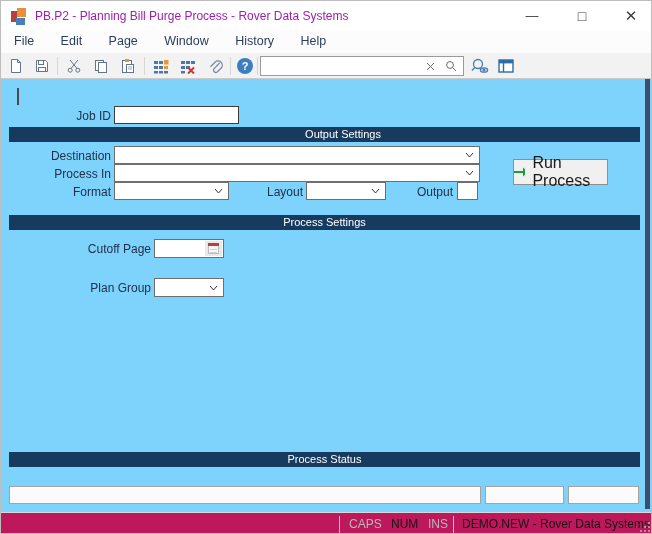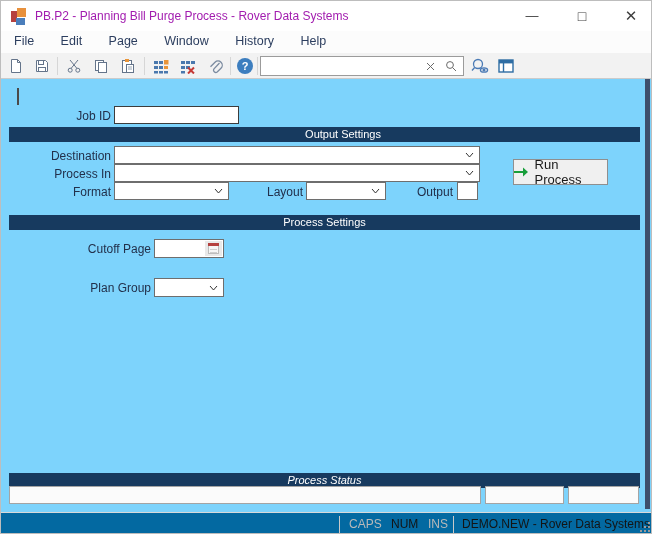--- a/index.html
+++ b/index.html
@@ -50,34 +50,34 @@
   .lbl { position:absolute; font-size:12px; color:#22304b; text-align:right; white-space:nowrap; }
   .section-bar { position:absolute; left:8px; width:631px; height:15px; background:#173a5f;
                  color:#ffffff; font-size:11px; text-align:center; line-height:15px; }
   .field { position:absolute; background:#ffffff; border:1px solid #6e6e6e; }
   .field.focused { border-color:#3c3c3c; }
   .combo { position:absolute; background:#ffffff; border:1px solid #6e6e6e; }
   .combo .chev { position:absolute; right:5px; top:50%; margin-top:-3px; }
   .combo .val { position:absolute; left:4px; top:1px; font-size:12px; color:#222222; }
   .runbtn { position:absolute; left:512px; top:80px; width:95px; height:26px; background:#f0f0f0;
             border:1px solid #8f8f8f; display:flex; align-items:center; justify-content:center;
-            gap:7px; font-size:13px; color:#1a1a1a; }
+            gap:7px; font-size:16px; color:#1a1a1a; }
   .date-wrap { position:absolute; left:153px; top:160px; width:70px; height:19px;
                background:#ffffff; border:1px solid #6e6e6e; }
   .cal-btn { position:absolute; right:1px; top:1px; width:17px; height:15px; background:#e9e9e9;
              display:flex; align-items:center; justify-content:center; }
   .cal-icon { width:11px; height:11px; background:#f6f6f6; border:1px solid #bdbdbd; position:relative; }
   .cal-icon::before { content:""; position:absolute; left:-1px; top:-1px; right:-1px; height:3px; background:#b5413f; }
   .cal-icon::after  { content:""; position:absolute; left:1px; top:5px; right:1px; height:4px;
                       background:repeating-linear-gradient(#cfcfcf 0 1px, transparent 1px 3px); }
   .status-box { position:absolute; top:407px; height:18px; background:#fbfbfb; border:1px solid #a4a4a4;
                 font-size:11px; line-height:16px; color:#333; padding:0 3px; }
   .edge-strip { position:absolute; left:644px; top:0; width:5px; height:430px; background:#3d4e6b; }
   
-  .statusbar { position:absolute; left:0; top:511px; width:652px; height:23px; background:#0369a1;
+  .statusbar { position:absolute; left:0; top:511px; width:652px; height:23px; background:#be185d;
                border-top:1px solid #d9d9d9; font-size:12px; }
   .sb-sep { position:absolute; top:3px; width:1px; height:17px; background:#c9c9c9; }
   .sb-item { position:absolute; top:0; height:23px; line-height:23px; }
   .sb-dim { color:#b9b9b9; }
   .sb-on  { color:#141414; }
   .grip { position:absolute; right:2px; bottom:2px; }
   svg { display:block; }
 </style>
 </head>
 <body>
@@ -279,21 +279,21 @@
     </div>
 
     <div class="lbl" style="left:60px; top:202px; width:90px;">Plan Group</div>
     <div class="combo" style="left:153px; top:199px; width:70px; height:19px;">
       <span class="val"></span>
       <svg class="chev" width="9" height="6">
           <polyline points="1,1 4.5,5 8,1" fill="none" stroke="#333"></polyline>
         </svg>
     </div>
 
-    <div class="section-bar" style="top:394px;font-style:italic;">Process Status</div>
+    <div class="section-bar" style="top:373px;">Process Status</div>
     <div class="status-box" style="left:8px;   width:472px;"></div>
     <div class="status-box" style="left:484px; width:79px;"></div>
     <div class="status-box" style="left:567px; width:71px;"></div>
 
     <div class="edge-strip"></div>
   </div>
 
   <div class="statusbar">
     <div class="sb-sep" style="left:338px;"></div>
     <div class="sb-item sb-dim" style="left:348px;">CAPS</div>

